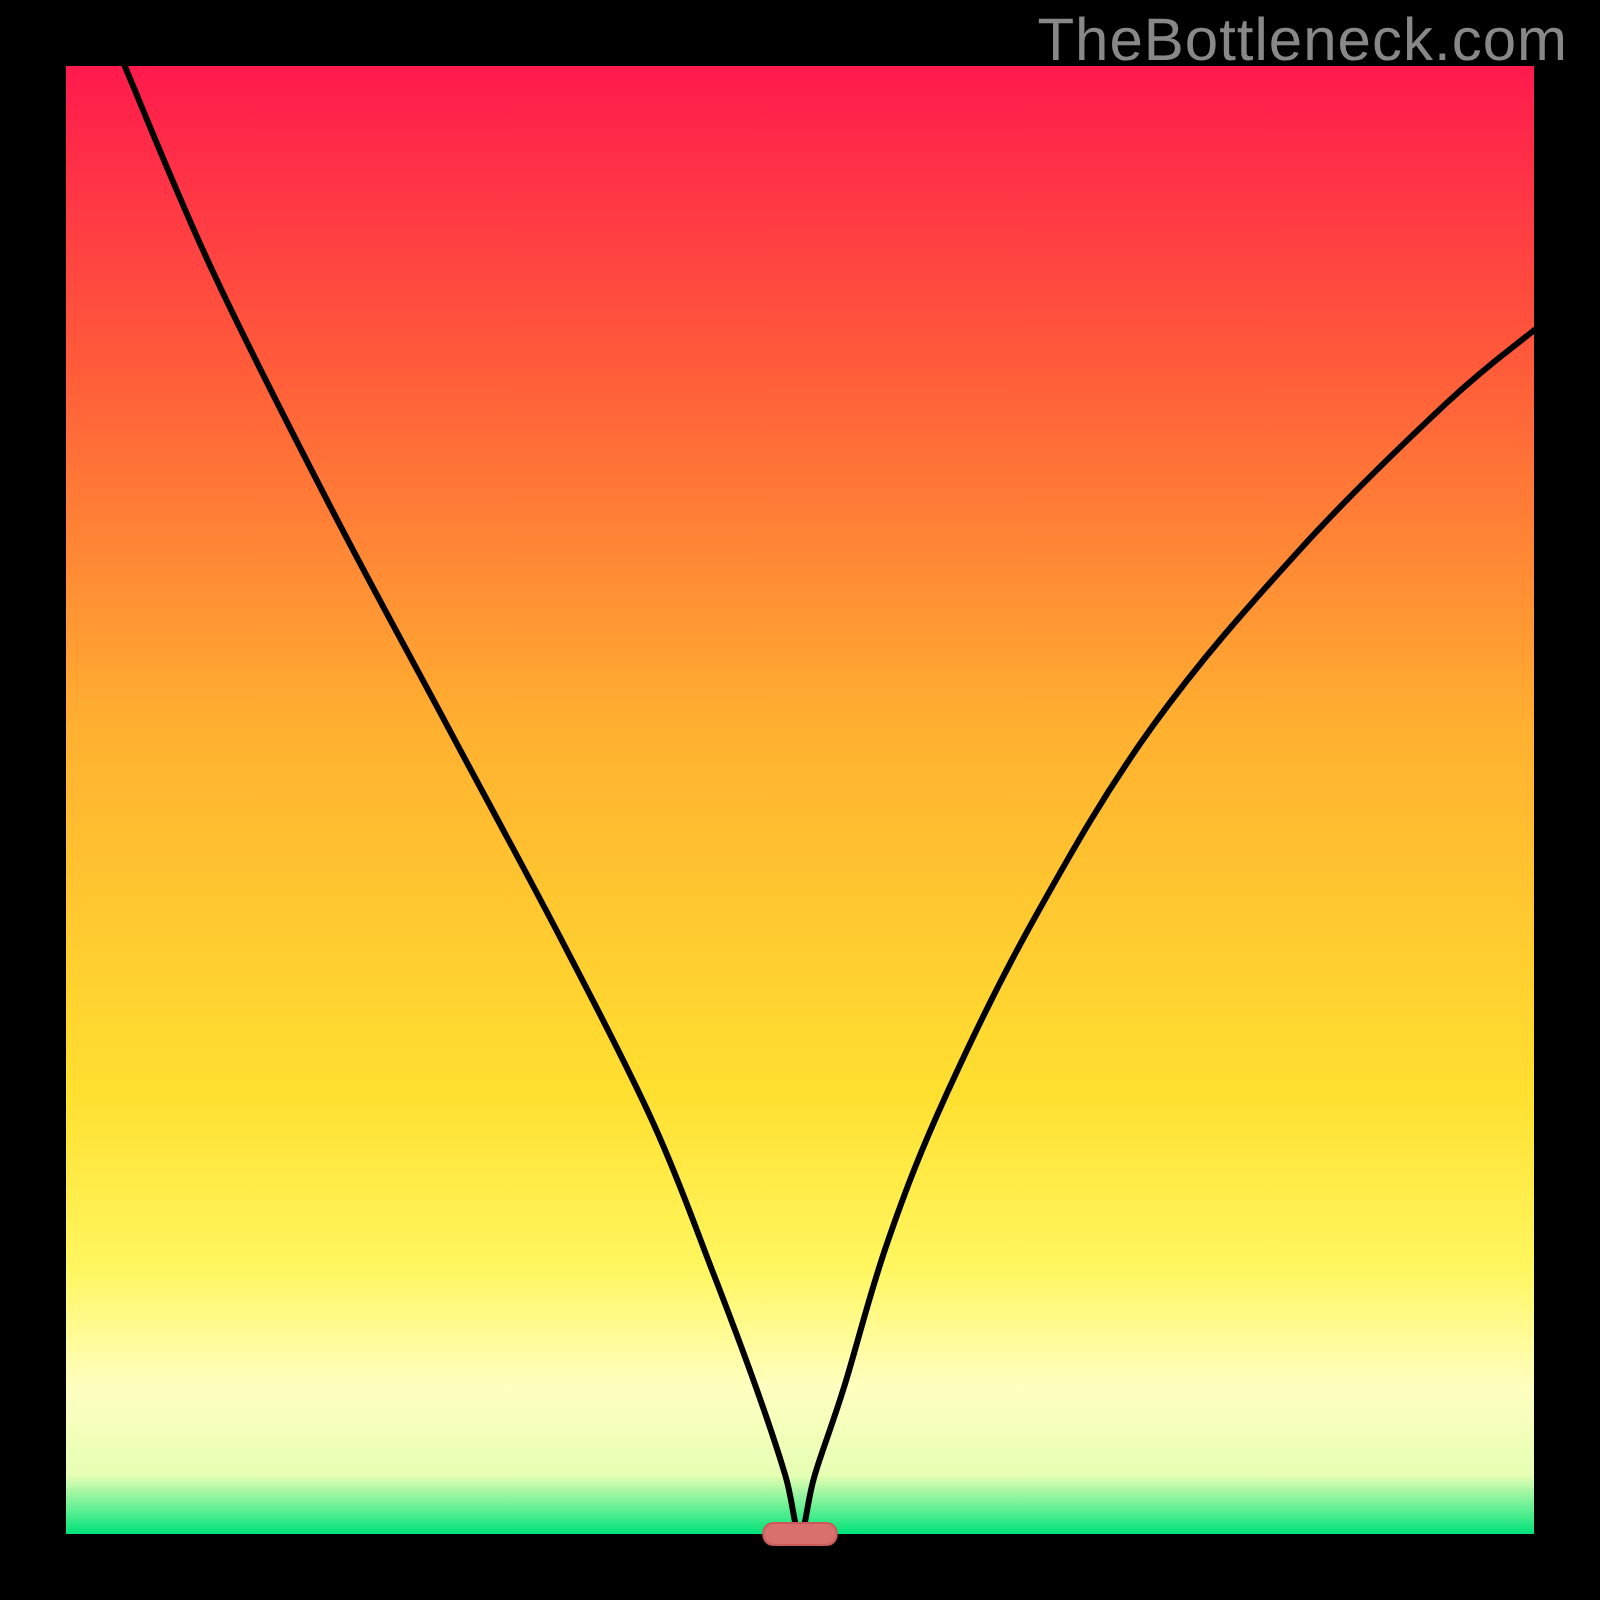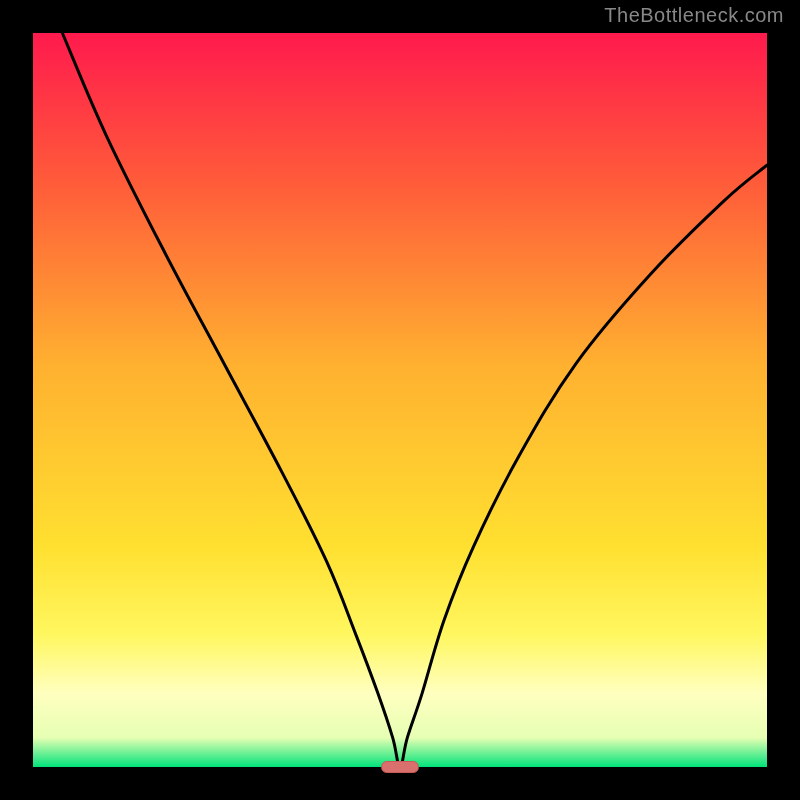--- a/index.html
+++ b/index.html
@@ -17,21 +17,21 @@
     width: 800px;
     height: 800px;
     background: #000;
   }
   .watermark {
     position: absolute;
     top: 4px;
     right: 16px;
     color: #888;
     font-family: Arial, Helvetica, sans-serif;
-    font-size: 20px;
+    font-size: 30px;
     letter-spacing: 0.5px;
   }
   svg {
     position: absolute;
     top: 0;
     left: 0;
   }
 </style>
 </head>
 <body>

